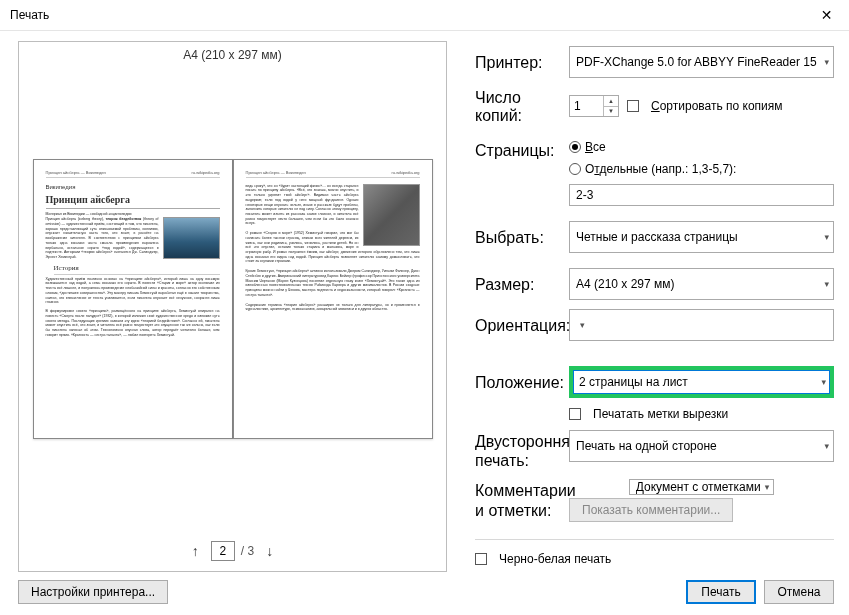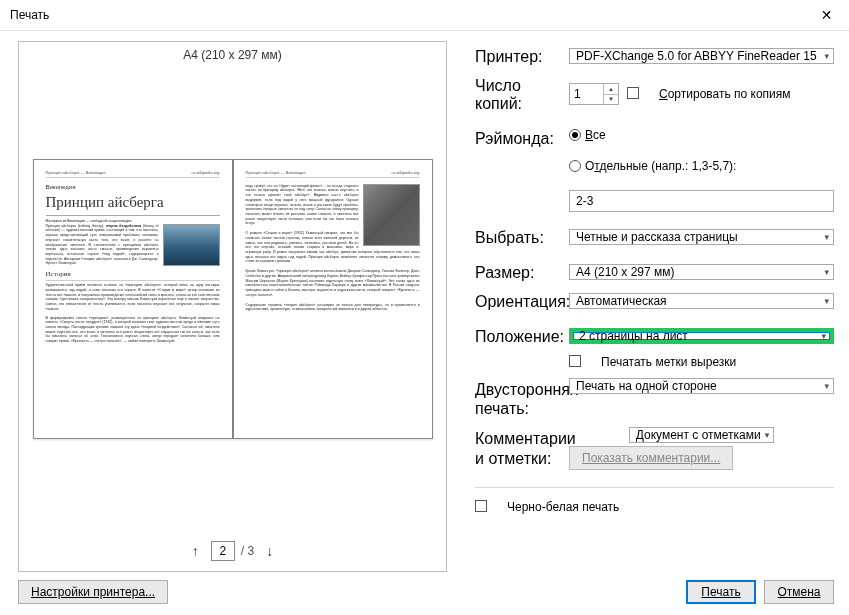--- a/index.html
+++ b/index.html
@@ -92,32 +92,32 @@
     margin-bottom: 6px;
     padding-bottom: 2px;
     display: flex;
     justify-content: space-between;
   }
   .page .site {
     font-size: 6px;
     margin-bottom: 2px;
   }
   .page h1 {
-    font-size: 15px;
+    font-size: 10px;
     font-family: Georgia, serif;
-    font-weight: normal;
+    font-weight: bold;
     margin: 0 0 3px 0;
     border-bottom: 1px solid #aaa;
     padding-bottom: 2px;
   }
   .page h2 {
     font-size: 7px;
     font-family: Georgia, serif;
     font-weight: normal;
-    margin: 4px 0 2px 0;
+    margin: 4px 0 2px 8px;
     border-bottom: 1px solid #ccc;
     padding-bottom: 1px;
   }
   .page .txt {
     font-size: 3.5px;
     line-height: 1.35;
     text-align: justify;
     color: #222;
   }
   .page .img {
@@ -171,21 +171,20 @@
     border: 1px solid #aaa;
     padding: 4px 12px;
     font-size: 12px;
     font-family: inherit;
     min-width: 70px;
     height: 24px;
     box-sizing: border-box;
     display: inline-flex;
     align-items: center;
     justify-content: center;
-    text-decoration: underline;
   }
   .btn.primary {
     border: 2px solid #0078d7;
     padding: 3px 11px;
   }
   
   .form-row {
     display: flex;
     align-items: center;
     margin-bottom: 9px;
@@ -202,21 +201,21 @@
     padding-top: 2px;
   }
   .ctrl {
     flex: 1;
     display: flex;
     align-items: center;
     gap: 8px;
   }
   .combo {
     flex: 1;
-    height: 16px;
+    height: 32px;
     border: 1px solid #aaa;
     background: #fff;
     display: flex;
     align-items: center;
     padding: 0 4px 0 6px;
     font-size: 12px;
     box-sizing: border-box;
   }
   .combo.hl {
     border: 4px solid #22c55e;
@@ -258,22 +257,22 @@
     display: flex;
     align-items: center;
     justify-content: center;
     color: #444;
   }
   .spin .arrows div:first-child {
     border-bottom: 1px solid #bbb;
   }
   .chk {
     display: flex;
-    align-items: flex-start;
-    gap: 20px;
+    align-items: center;
+    gap: 12px;
     font-size: 12px;
   }
   .chk .box {
     width: 12px;
     height: 12px;
     border: 1px solid #555;
     background: #fff;
     box-sizing: border-box;
   }
   .radio {
@@ -403,22 +402,22 @@
             </div>
         </div>
         <label class="chk">
           <span class="box"></span>
           <span><span class="u">С</span>ортировать по копиям</span>
         </label>
       </div>
     </div>
 
     <div class="form-row top" style="margin-top:6px">
-      <div class="lbl">Рэймонда:</div>
-      <div class="ctrl" style="flex-direction:column;align-items:stretch;gap:13px">
+      <div class="lbl">Страницы:</div>
+      <div class="ctrl" style="flex-direction:column;align-items:stretch;gap:4px">
         <div class="radio">
           <span class="r on"></span>
           <span><span class="u">В</span>се</span>
         </div>
         <div class="radio">
           <span class="r"></span>
           <span>О<span class="u">т</span>дельные (напр.: 1,3-5,7):</span>
         </div>
         <div class="textin">
           <span>2-3</span>
@@ -443,27 +442,26 @@
           <span class="val">A4 (210 x 297 мм)</span>
           <span class="chev">▾</span>
         </div>
       </div>
     </div>
 
     <div class="form-row">
       <div class="lbl">Ориентация:</div>
       <div class="ctrl">
         <div class="combo">
-          <span class="val">Автоматическая</span>
-          <span class="chev">▾</span>
-        </div>
-      </div>
-    </div>
-
-    <div class="form-row" style="margin-top:6px">
+          <span class="chev">▾</span>
+        </div>
+      </div>
+    </div>
+
+    <div class="form-row" style="margin-top:16px">
       <div class="lbl">Положение:</div>
       <div class="ctrl">
         <div class="combo hl">
           <span class="val">2 страницы на лист</span>
           <span class="chev">▾</span>
         </div>
       </div>
     </div>
 
     <div class="form-row">

